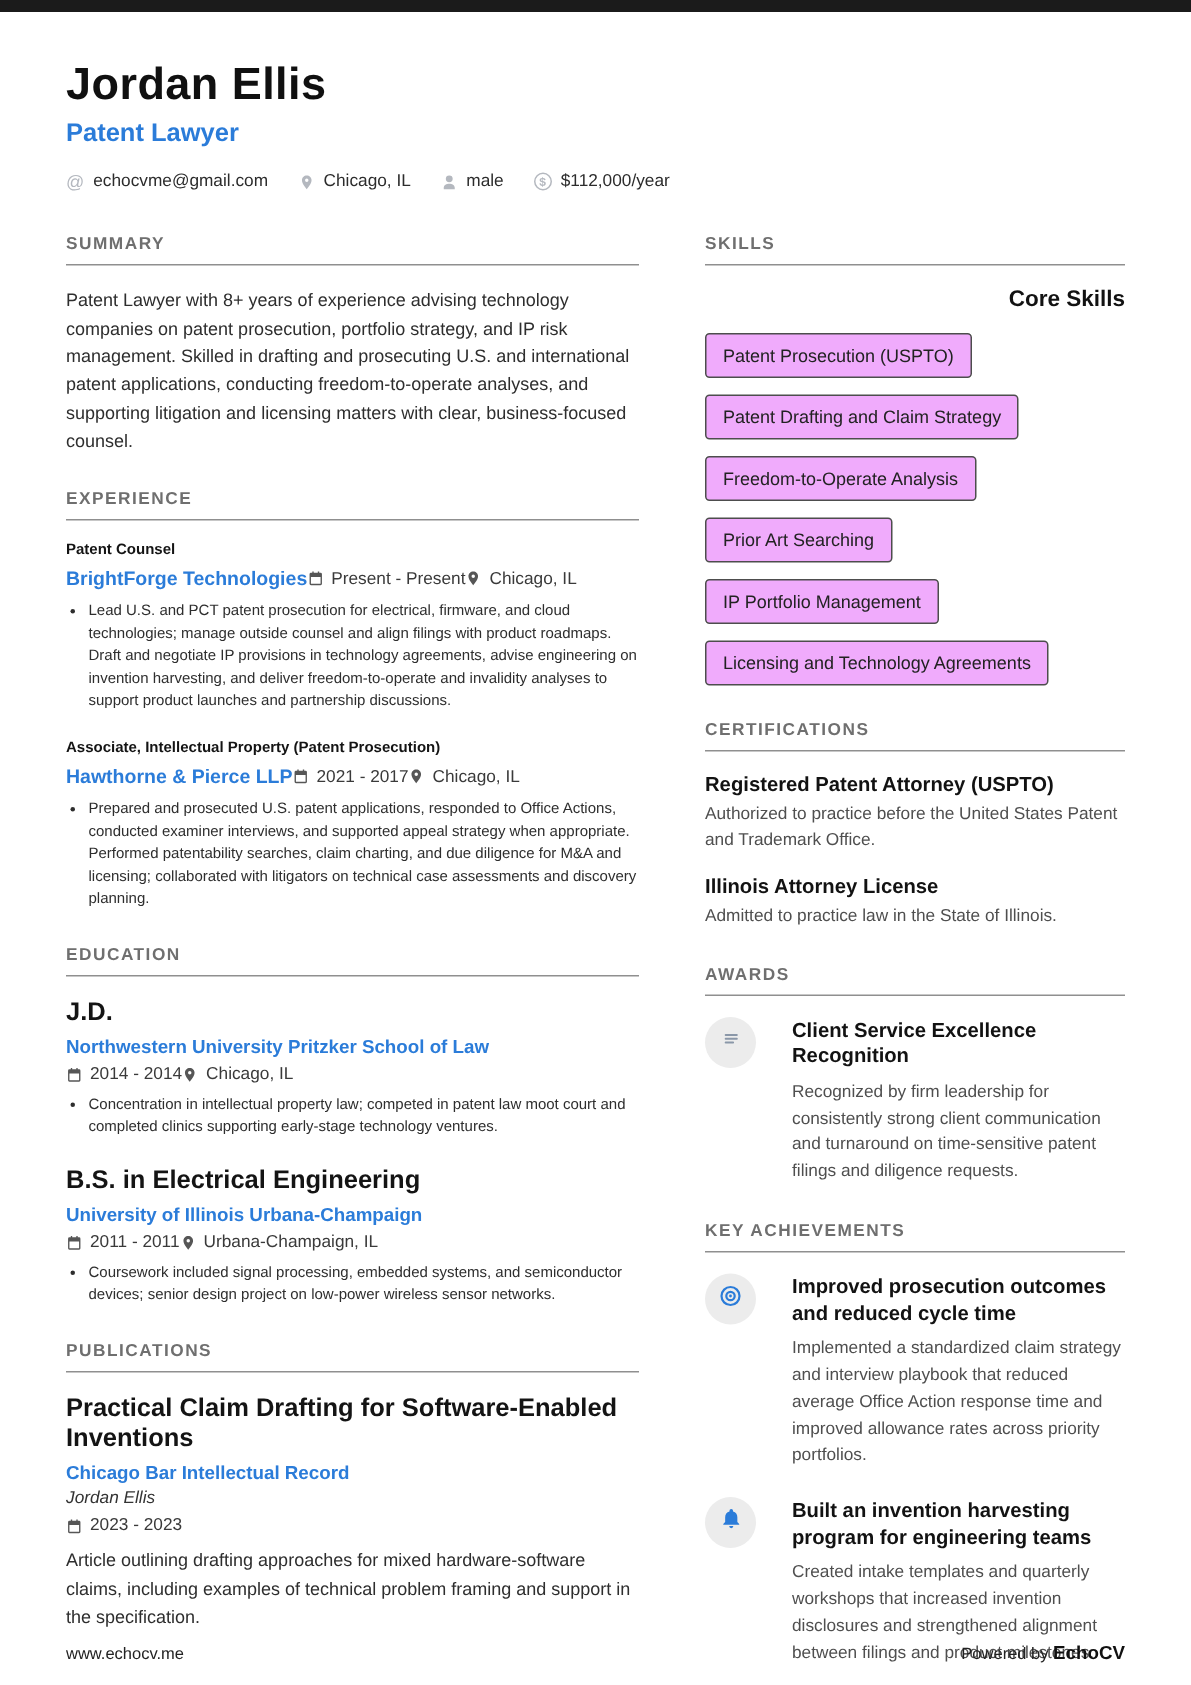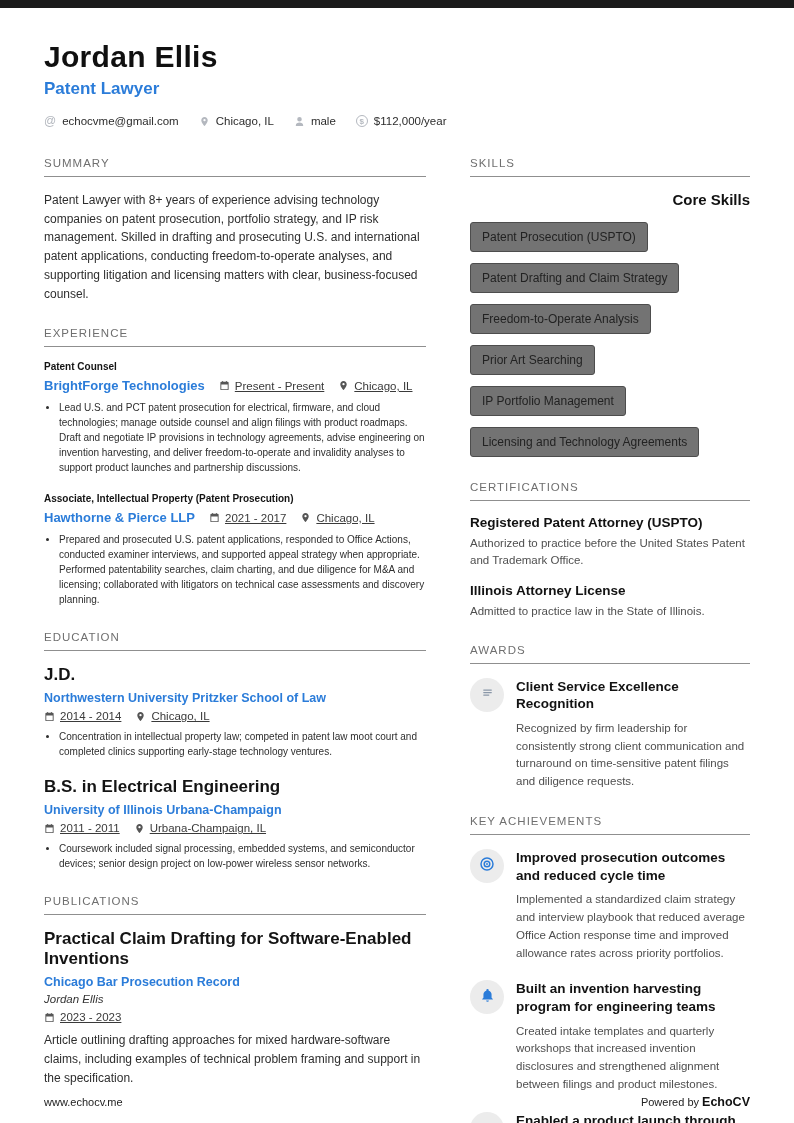--- a/index.html
+++ b/index.html
@@ -16,47 +16,47 @@
   .contact-item { display: flex; align-items: center; gap: 6px; }
   .c-icon { color: #b4b8bf; font-size: 12px; line-height: 1; display: inline-flex; align-items: center; }
   .c-icon svg { display: block; }
   .dollar-circle { width: 12px; height: 12px; border: 1px solid #b4b8bf; border-radius: 50%; font-size: 8px; display: inline-flex; align-items: center; justify-content: center; color: #b4b8bf; font-weight: bold; }
 
   .columns { display: flex; gap: 44px; }
   .col-left { width: 382px; flex: 0 0 382px; }
   .col-right { flex: 1; min-width: 0; }
 
   .section { margin-top: 24px; }
-  .section-heading { font-size: 11.5px; color: #6f6f6f; letter-spacing: 1px; text-transform: uppercase; padding-bottom: 7px; border-bottom: 1px solid #8f8f8f; margin-bottom: 14px; font-weight: normal; }
+  .section-heading { font-size: 11.5px; color: #6f6f6f; letter-spacing: 1px; text-transform: uppercase; padding-bottom: 7px; border-bottom: 1px solid #8f8f8f; margin-bottom: 14px; font-weight: bold; }
 
   .body-text { font-size: 12px; line-height: 1.56; color: #2e2e2e; }
 
   .entry { margin-bottom: 18px; }
   .entry-title { font-size: 10px; font-weight: bold; color: #141414; margin-bottom: 6px; }
   .entry-title.sm { font-size: 17px; }
-  .meta-row { display: flex; align-items: center; gap: 14px; flex-wrap: wrap; margin-bottom: 7px; }
+  .meta-row { display: flex; align-items: center; flex-wrap: wrap; margin-bottom: 7px; }
   .org { color: #2b7cd9; font-size: 13px; font-weight: bold; }
   .org.sm { font-size: 12.5px; }
-  .meta { display: inline-flex; align-items: center; gap: 5px; font-size: 11.5px; color: #3a3a3a; text-decoration: underline; }
+  .meta { display: inline-flex; align-items: center; gap: 5px; font-size: 11.5px; color: #3a3a3a; }
   .m-icon { color: #565656; display: inline-flex; }
   .m-icon svg { display: block; }
   ul.bullets { margin: 0; padding-left: 15px; }
   ul.bullets li { font-size: 10px; line-height: 1.5; color: #2e2e2e; }
 
   .pub-author { font-style: italic; font-size: 11.5px; color: #333; margin-bottom: 6px; }
   .pub-desc { font-size: 12px; line-height: 1.55; color: #2e2e2e; margin-top: 8px; }
 
   .skills-group-title { font-size: 15px; font-weight: bold; color: #121212; margin: 2px 0 14px 0; text-align: right; }
-  .chip { width: fit-content; border: 1px solid #4d4d4d; border-radius: 3px; padding: 7px 11px; font-size: 12px; color: #222; margin-bottom: 11px; background: #737373; }
+  .chip { width: fit-content; border: 1px solid #4d4d4d; border-radius: 3px; padding: 7px 11px; font-size: 12px; color: #222; margin-bottom: 11px; background: #f0abfc; }
 
   .cert { margin-bottom: 13px; }
   .cert-name { font-size: 13.5px; font-weight: bold; color: #121212; margin-bottom: 5px; }
   .cert-desc { font-size: 11.5px; line-height: 1.5; color: #4f4f4f; }
 
-  .ach-row { display: flex; gap: 12px; margin-bottom: 18px; }
+  .ach-row { display: flex; gap: 24px; margin-bottom: 18px; }
   .badge { width: 34px; height: 34px; border-radius: 50%; background: #ececec; flex: 0 0 34px; display: flex; align-items: center; justify-content: center; }
   .badge .glyph-gray { color: #8a97a8; }
   .badge .glyph-blue { color: #2b7cd9; }
   .badge .letter { color: #2b7cd9; font-size: 15px; font-weight: bold; }
   .ach-body { min-width: 0; }
   .ach-title { font-size: 13.5px; font-weight: bold; color: #121212; line-height: 1.3; margin-bottom: 7px; }
   .ach-desc { font-size: 11.5px; line-height: 1.55; color: #4f4f4f; }
 
   .footer { position: absolute; left: 44px; right: 44px; bottom: 14px; display: flex; justify-content: space-between; align-items: baseline; font-size: 11px; color: #222; }
   .brand { font-weight: bold; font-size: 12.5px; color: #111; }
@@ -222,21 +222,21 @@
               <li>Coursework included signal processing, embedded systems, and semiconductor devices; senior design project on low-power wireless sensor networks.</li>
             </ul>
           </div>
         </div>
 
         <div class="section">
           <div class="section-heading">PUBLICATIONS</div>
           <div class="entry">
             <div class="entry-title sm">Practical Claim Drafting for Software-Enabled Inventions</div>
             <div class="meta-row" style="margin-bottom:4px;">
-              <span class="org sm">Chicago Bar Prosecution Record</span>
+              <span class="org sm">Chicago Bar Intellectual Record</span>
             </div>
             <div class="pub-author">Jordan Ellis</div>
             <div class="meta-row">
               <span class="meta">
                 <span class="m-icon">
                   <svg width="11" height="11" viewBox="0 0 24 24">
                       <path d="M7 2v2H5a2 2 0 0 0-2 2v14a2 2 0 0 0 2 2h14a2 2 0 0 0 2-2V6a2 2 0 0 0-2-2h-2V2h-2v2H9V2H7zM5 10h14v10H5V10z" fill="currentColor"></path>
                     </svg>
                 </span>
                 <span>2023 - 2023</span>

